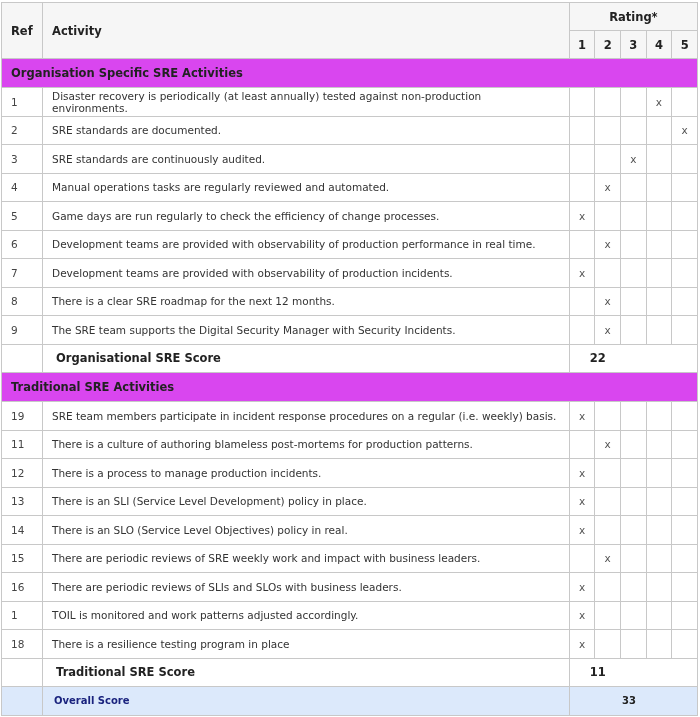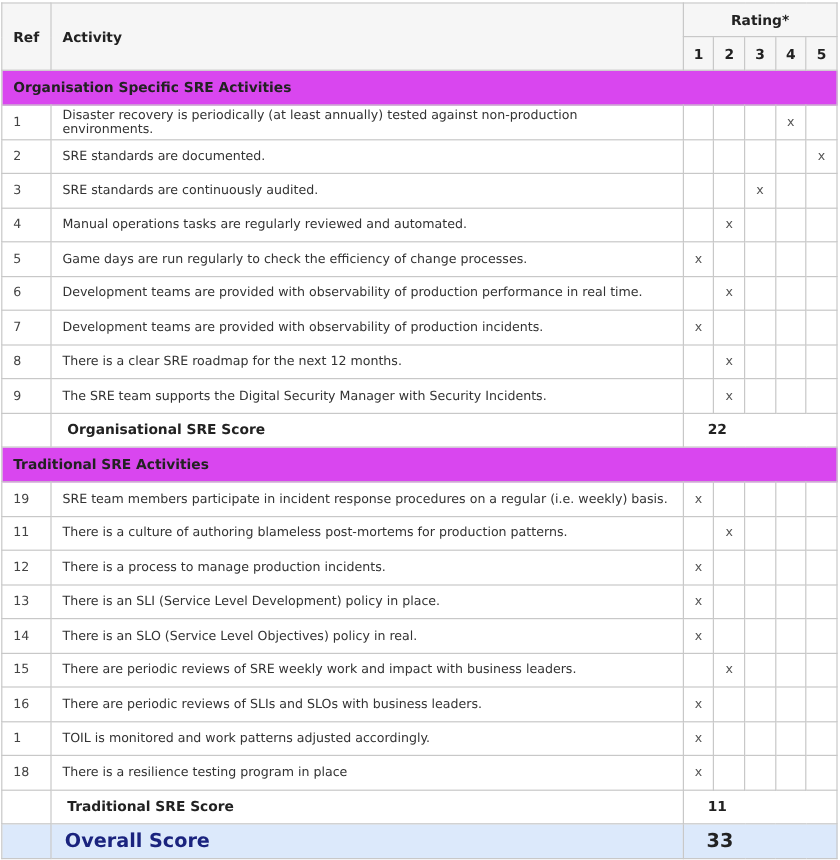--- a/index.html
+++ b/index.html
@@ -13,23 +13,23 @@
   th.ref-h, th.act-h { height: 55px; }
   th.rating-h { height: 27px; text-align: center; padding: 0; }
   th.num-h { height: 27px; text-align: center; padding: 0; }
   tr.section td { background: #d946ef; font-weight: bold; height: 28px; font-size: 11.5px; }
   tr.item td { height: 27.5px; font-size: 10.5px; color: #333; }
   tr.item td.ref { color: #444; }
   tr.item td.rc { text-align: center; padding: 0; font-size: 10.5px; color: #555; }
   tr.score td { height: 27.5px; font-weight: bold; font-size: 11.5px; }
   tr.score td.label { padding-left: 13px; }
   tr.score td.val { padding-left: 20px; }
-  tr.overall td { background: #dce9fb; height: 27.5px; font-weight: bold; font-size: 16px; }
+  tr.overall td { background: #dce9fb; height: 27.5px; font-weight: bold; font-size: 10px; }
   tr.overall td.label { color: #1a237e; padding-left: 11px; }
-  tr.overall td.val { padding-left: 19px; color: #222; }
+  tr.overall td.val { padding-left: 0; color: #222; text-align: center; }
 </style>
 </head>
 <body>
 
 <table>
   <colgroup>
     <col class="c-ref">
       <col class="c-act">
     <col class="c-r">
       <col class="c-r">

